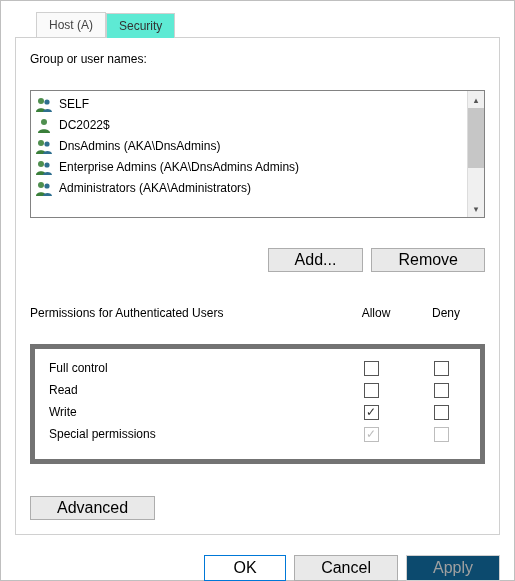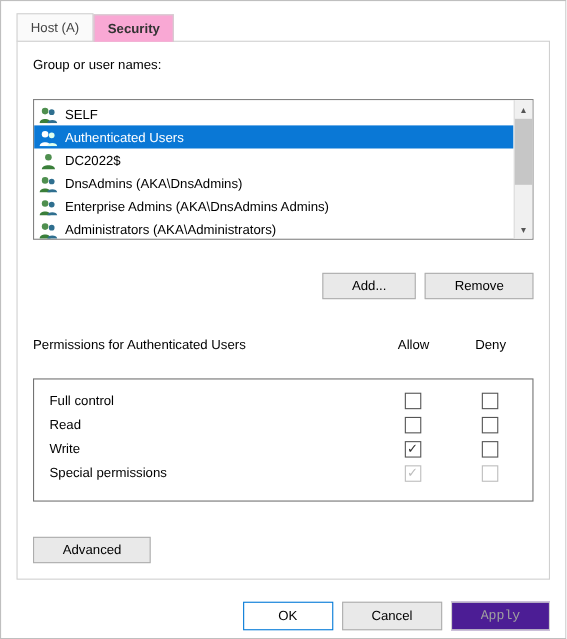--- a/index.html
+++ b/index.html
@@ -34,40 +34,40 @@
     align-items: center;
     justify-content: center;
     font-size: 15px;
     color: #333;
   }
   .tabstrip {
     display: flex;
     gap: 0;
     padding: 10px 14px 0 14px;
     align-items: flex-end;
+    margin-left: 21px;
   }
   .tab {
     padding: 5px 12px 5px 12px;
     border: 1px solid #d0d0d0;
     border-bottom: none;
     background: #fff;
     color: #333;
     position: relative;
     top: 1px;
     font-size: 12px;
   }
   .tab.inactive {
     background: #fafafa;
     color: #444;
     border-bottom: 1px solid #d0d0d0;
   }
   .tab.active {
-    background: #f9a8d4;
+    background: #5eead4;
     z-index: 2;
-    font-weight: bold;
   }
   .panel {
     margin: 0 14px 10px 14px;
     border: 1px solid #d0d0d0;
     padding: 14px 14px 14px 14px;
     flex: 1;
     display: flex;
     flex-direction: column;
     gap: 24px;
   }
@@ -121,49 +121,48 @@
     display: flex;
     justify-content: flex-end;
     gap: 8px;
     padding: 6px 0 4px 0;
   }
   .btn {
     min-width: 80px;
     height: 24px;
     border: 1px solid #adadad;
     background: #e9e9e9;
-    font-size: 12px;
+    font-size: 16px;
     padding: 0 26px;
     display: inline-flex;
     align-items: center;
     justify-content: center;
   }
   .btn.primary {
     border: 1px solid #0078d7;
     background: #fff;
   }
   .btn.disabled {
     color: #a0a0a0;
-    background: #4c1d95;
+    background: #0c4a6e;
     border-color: #d0d0d0;
-    font-family: Liberation Mono, monospace;
   }
   .permhdr {
     display: flex;
     align-items: center;
     margin-top: 6px;
     padding-right: 4px;
   }
   .permhdr .pg { flex: 1; }
   .permhdr .colh {
     width: 70px;
     text-align: center;
   }
   .permbox {
-    border: 1px solid #737373;
+    border: 5px solid #737373;
     padding: 8px 4px 14px 14px;
   }
   .permrow {
     display: flex;
     align-items: center;
     height: 22px;
   }
   .permrow .pname { flex: 1; }
   .permrow .cbcell {
     width: 70px;
@@ -220,29 +219,20 @@
     <div class="listwrap">
       <div class="listinner" id="principals">
           <div class="row">
             <span class="picon"><svg viewBox="0 0 18 16" width="18" height="16">
     <circle cx="6" cy="5" r="3" fill="#4f8f4f"></circle>
     <path d="M1 16 C1 11 11 11 11 16 Z" fill="#3a7f3a"></path>
     <circle cx="12" cy="6" r="2.6" fill="#2f6f8f"></circle>
     <path d="M8 16 C8 12 17 12 17 16 Z" fill="#2f6f8f"></path>
   </svg></span>
             <span>SELF</span>
-          </div>
-          <div class="row selected">
-            <span class="picon"><svg viewBox="0 0 18 16" width="18" height="16">
-    <circle cx="6" cy="5" r="3" fill="#fff"></circle>
-    <path d="M1 16 C1 11 11 11 11 16 Z" fill="#fff"></path>
-    <circle cx="12" cy="6" r="2.6" fill="#dfe"></circle>
-    <path d="M8 16 C8 12 17 12 17 16 Z" fill="#dfe"></path>
-  </svg></span>
-            <span>Authenticated Users</span>
           </div>
           <div class="row">
             <span class="picon"><svg viewBox="0 0 18 16" width="18" height="16">
       <circle cx="9" cy="5" r="3" fill="#4f8f4f"></circle>
       <path d="M3 16 C3 11 15 11 15 16 Z" fill="#3a7f3a"></path>
     </svg></span>
             <span>DC2022$</span>
           </div>
           <div class="row">
             <span class="picon"><svg viewBox="0 0 18 16" width="18" height="16">

